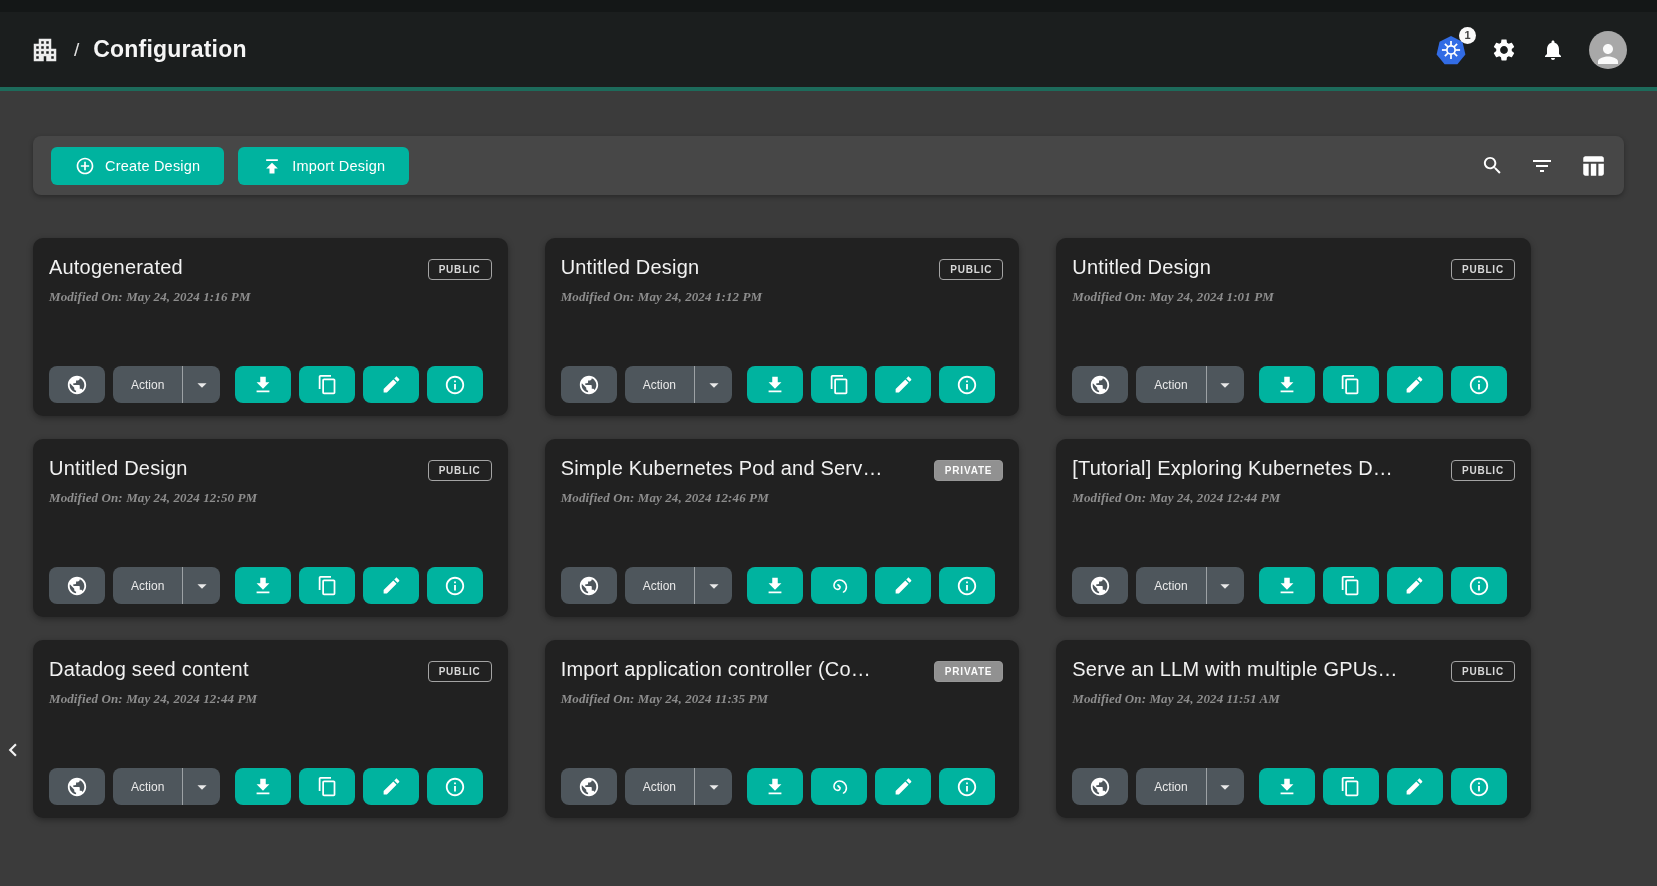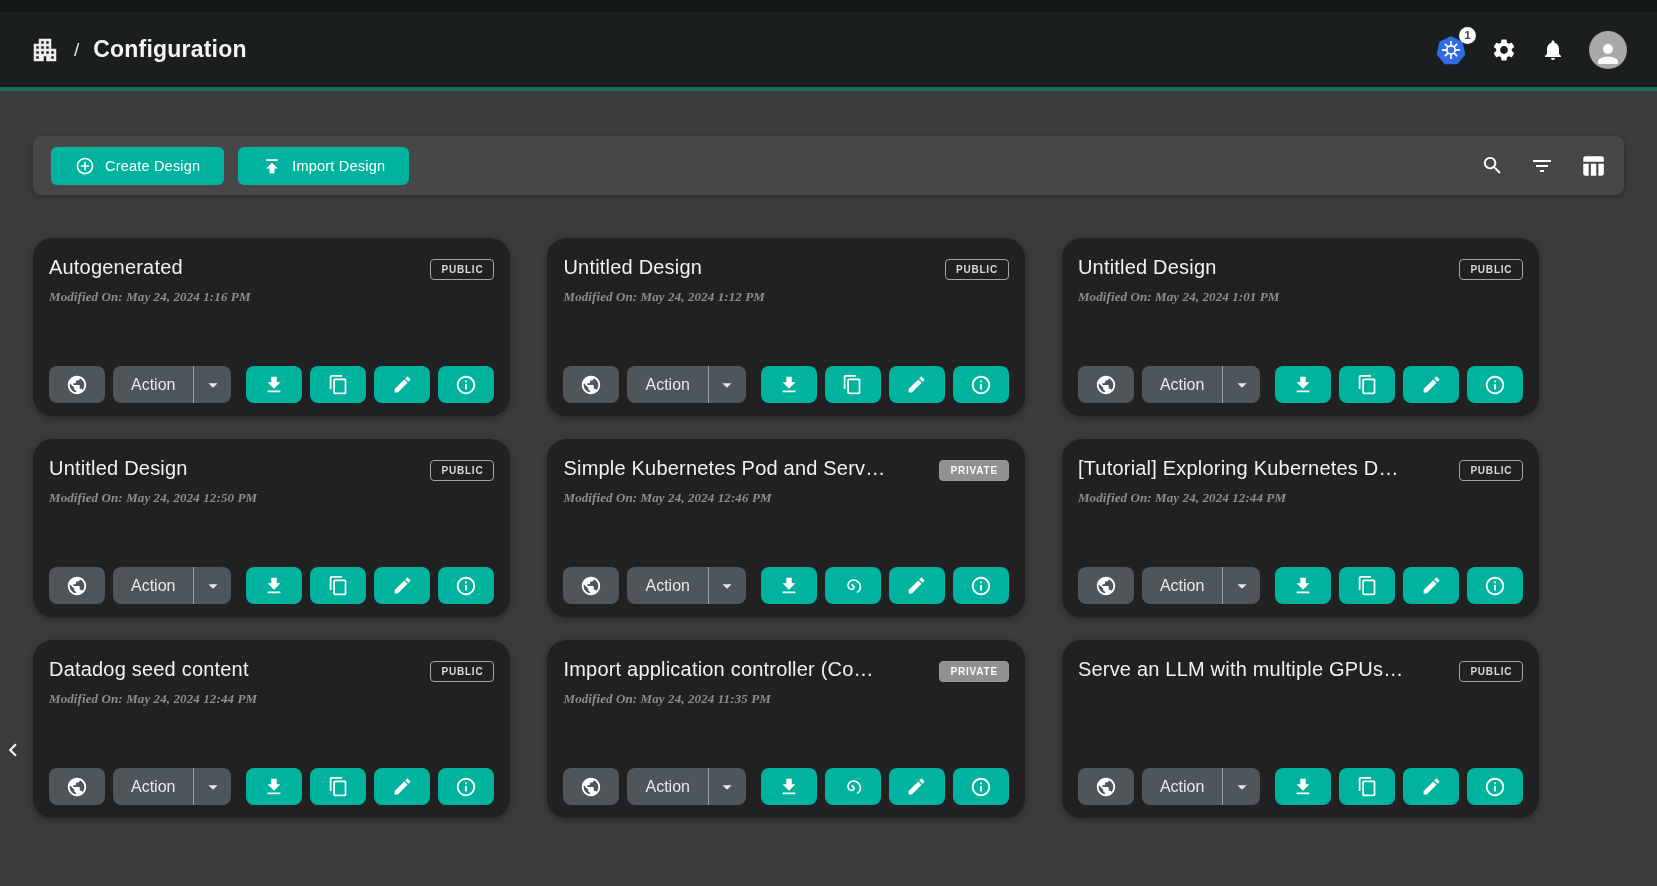--- a/index.html
+++ b/index.html
@@ -47,21 +47,21 @@
   }
   .tbtn + .tbtn{ margin-left:14px; }
   .toolbar .spacer{ flex:1; }
   .tool-icons{ display:flex; align-items:center; gap:26px; color:#ececec; }
   
   .cards-grid{
     margin:43px 126px 0 33px;
     display:grid; grid-template-columns:repeat(3,1fr); gap:23px 37px;
   }
   .card{
-    background:#212121; border-radius:20px; height:178px; padding:18px 16px 13px 16px;
+    background:#212121; border-radius:10px; height:178px; padding:18px 16px 13px 16px;
     display:flex; flex-direction:column; box-shadow:0 2px 6px rgba(0,0,0,.35);
   }
   .card-head{ display:flex; justify-content:space-between; align-items:flex-start; }
   .card-title{
     font-size:20px; font-weight:400; color:#f1f1f1; letter-spacing:.2px;
     white-space:nowrap; overflow:hidden; max-width:370px;
   }
   .badge{
     font-size:10px; font-weight:600; letter-spacing:.8px; border-radius:4px;
     padding:4px 10px; margin-top:3px; flex:none;
@@ -77,21 +77,21 @@
     display:flex; align-items:center; justify-content:center; color:#fff; flex:none;
   }
   .abtn.dark{ background:#4e565c; }
   .abtn.teal{ background:#00B39F; }
   .abtn.teal.first{ margin-left:7px; }
   .split{
     height:37px; background:#4e565c; border-radius:8px; display:flex; align-items:stretch; overflow:hidden; flex:none;
   }
   .split-label{
     border:none; background:transparent; color:#e9e9e9; font-family:"Liberation Sans",sans-serif;
-    font-size:16px; padding:0 18px; cursor:pointer;
+    font-size:12px; padding:0 18px; cursor:pointer;
   }
   .split-caret{
     border:none; border-left:1px solid rgba(255,255,255,.45); background:transparent; color:#e9e9e9;
     width:38px; display:flex; align-items:center; justify-content:center; cursor:pointer;
   }
   
   .collapse-handle{
     position:absolute; left:0; top:735px; width:22px; height:30px;
     background:transparent; border:none; color:#f2f2f2; cursor:pointer;
     display:flex; align-items:center; justify-content:flex-start;
@@ -639,20 +639,21 @@
             </svg>
       </span>
     </button>
   </div>
 </div>
     <div class="card">
   <div class="card-head">
     <h2 class="card-title">Serve an LLM with multiple GPUs…</h2>
     <span class="badge public">PUBLIC</span>
   </div>
+  <div class="card-modified">Modified On: May 24, 2024 11:51 AM</div>
   <div class="card-actions">
     <button class="abtn dark">
       <span>
         <svg width="22" height="22" viewBox="0 0 24 24" fill="currentColor">
               <path d="M12 2C6.48 2 2 6.48 2 12s4.48 10 10 10 10-4.48 10-10S17.52 2 12 2zM11 19.93c-3.95-.49-7-3.85-7-7.93 0-.62.08-1.21.21-1.79L9 15v1c0 1.1.9 2 2 2v1.93zm6.9-2.54c-.26-.81-1-1.39-1.9-1.39h-1v-3c0-.55-.45-1-1-1H8v-2h2c.55 0 1-.45 1-1V7h2c1.1 0 2-.9 2-2v-.41c2.93 1.19 5 4.06 5 7.41 0 2.08-.8 3.97-2.1 5.39z"></path>
             </svg>
       </span>
     </button>
     <div class="split">
       <button class="split-label">Action</button>

